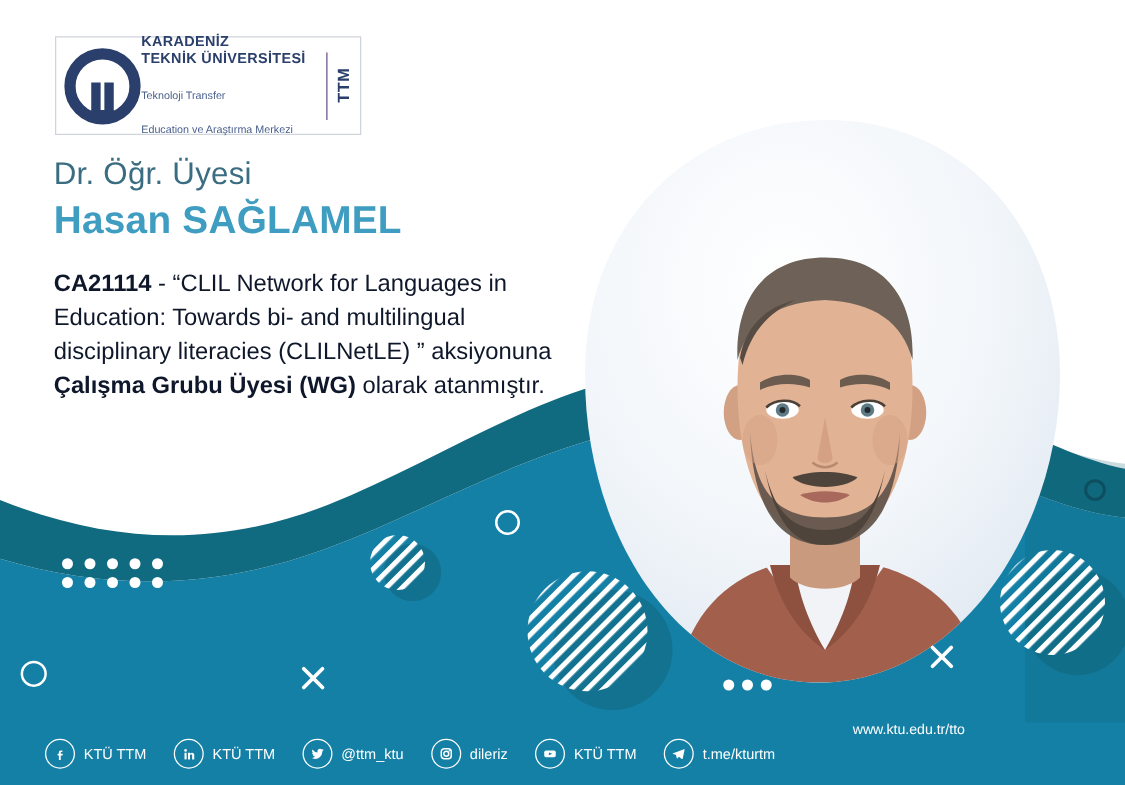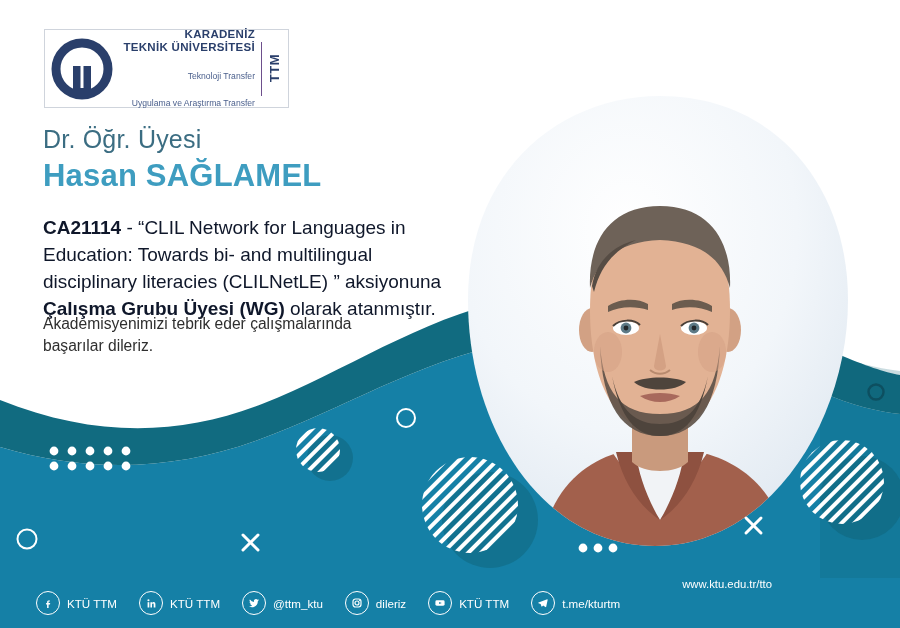--- a/index.html
+++ b/index.html
@@ -37,21 +37,21 @@
     display: flex;
     align-items: center;
     z-index: 40;
   }
   #logo-mark {
     margin-left: 6px;
     flex: 0 0 auto;
   }
   #logo-text {
     flex: 1 1 auto;
-    text-align: right;
+    text-align: left;
     padding-right: 4px;
     color: #2a3f6b;
     line-height: 1.12;
   }
   .logo-l1, .logo-l2 {
     font-weight: bold;
     font-size: 11.5px;
     letter-spacing: .3px;
     color: #2a3f6b;
     white-space: nowrap;
@@ -317,33 +317,32 @@
     <svg id="logo-mark" width="62" height="62" viewBox="0 0 62 62">
       <circle cx="31" cy="31" r="26" fill="none" stroke="#2a3f6b" stroke-width="9"></circle>
       <rect x="22" y="28" width="7.5" height="28" fill="#2a3f6b"></rect>
       <rect x="32.5" y="28" width="7.5" height="28" fill="#2a3f6b"></rect>
       <rect x="22" y="50" width="18" height="6" fill="#2a3f6b"></rect>
     </svg>
     <div id="logo-text">
       <div class="logo-l1">KARADENİZ</div>
       <div class="logo-l2">TEKNİK ÜNİVERSİTESİ</div>
       <div class="logo-l3">Teknoloji Transfer</div>
-      <div class="logo-l4">Uygulama ve Araştırma Transfer</div>
+      <div class="logo-l4">Education ve Araştırma Merkezi</div>
     </div>
     <div id="logo-div"></div>
     <div id="logo-ttm">TTM</div>
   </div>
 
   <div id="title-name">Hasan SAĞLAMEL</div>
   <div id="title-role">Dr. Öğr. Üyesi</div>
 
   <div id="body-para-1">
     <b>CA21114</b><span> - “CLIL Network for Languages in Education: Towards bi- and multilingual disciplinary literacies (CLILNetLE) ” aksiyonuna </span><b>Çalışma Grubu Üyesi (WG)</b><span> olarak atanmıştır.</span>
   </div>
-  <div id="body-para-2">Akademisyenimizi tebrik eder çalışmalarında başarılar dileriz.</div>
 
   <div id="footer">
 
     <div class="social">
       <span class="ic">
         <svg width="11" height="11" viewBox="0 0 11 11">
             <path d="M6.9 3.6H6.0c-.25 0-.4.16-.4.42V4.9h1.6l-.2 1.5H5.6V10H4.1V6.4H3.1V4.9h1V4.0c0-1.0.6-1.6 1.6-1.6h1.2z" fill="#ffffff"></path>
           </svg>
       </span>
       <span class="lbl">KTÜ TTM</span>

